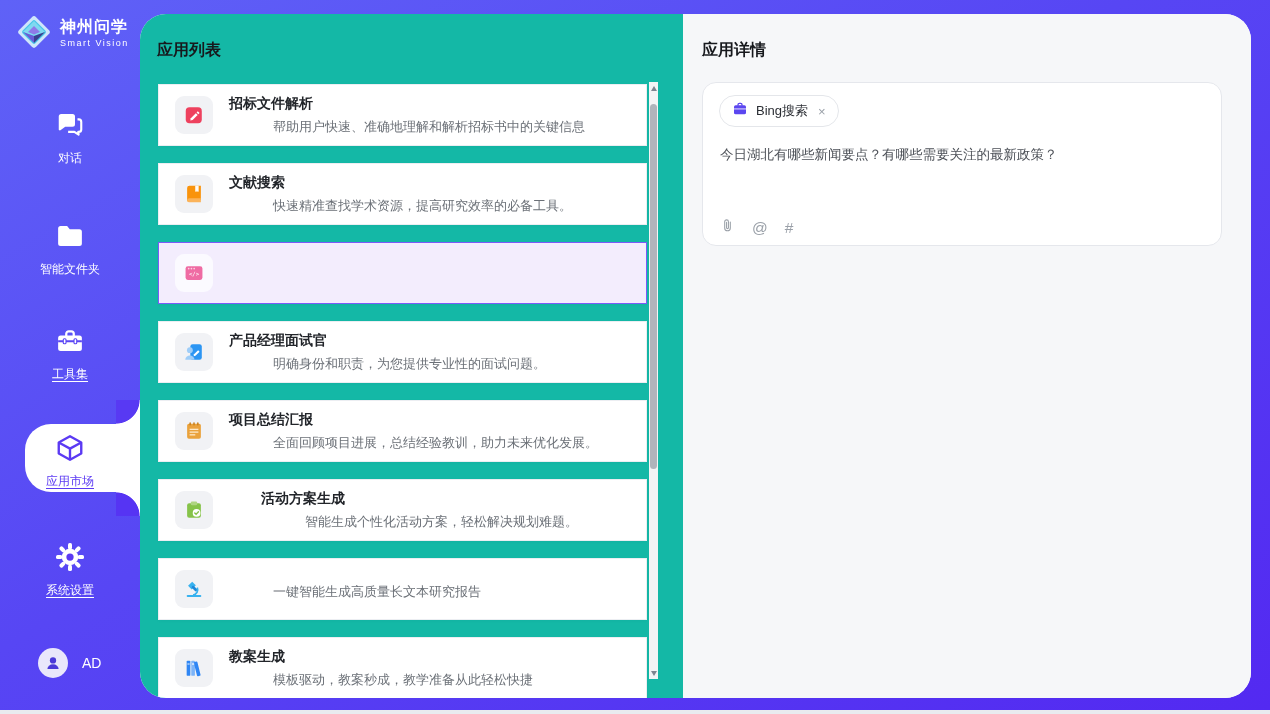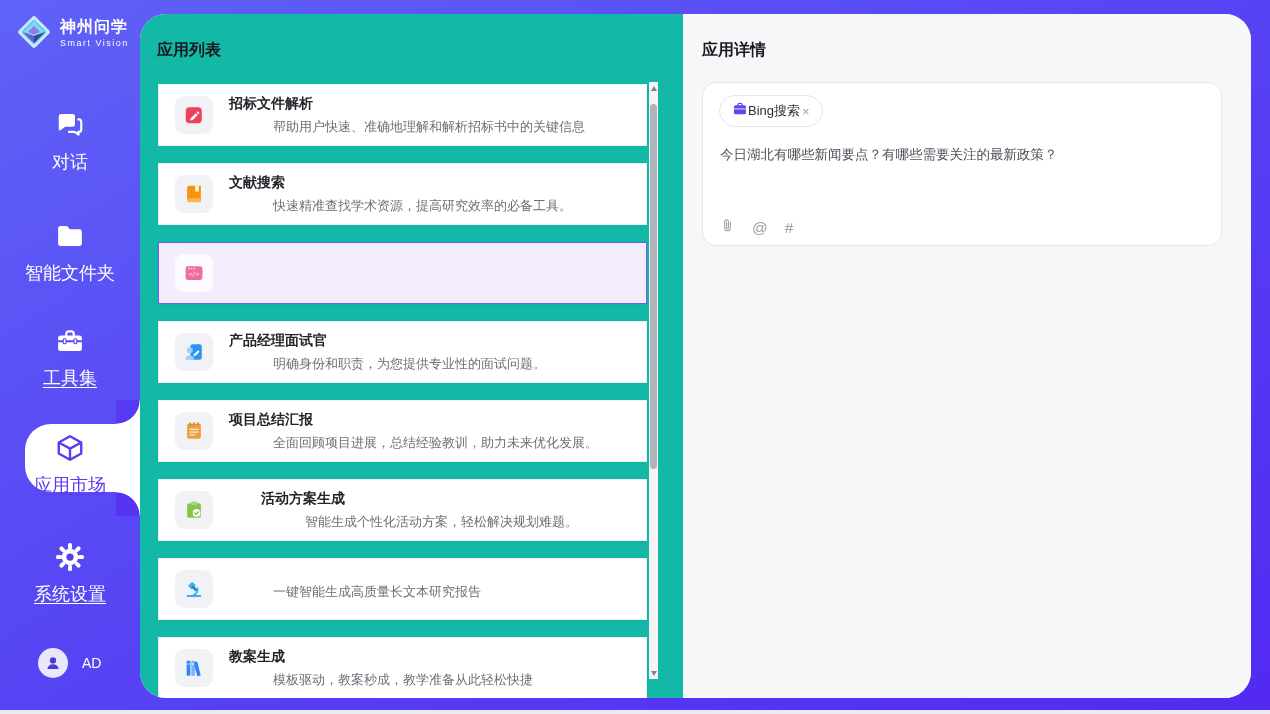--- a/index.html
+++ b/index.html
@@ -11,21 +11,21 @@
            background:linear-gradient(150deg,#5f62f7 0%,#5746f4 45%,#5329f1 100%); }
 
   
   .sidebar { position:absolute; left:0; top:0; width:140px; height:100%; }
   .logo { position:absolute; left:15px; top:13px; display:flex; align-items:center; gap:7px; }
   .logo-text { color:#fff; line-height:1.05; }
   .logo-cn { font-size:16px; font-weight:700; letter-spacing:1px; }
   .logo-en { font-size:9px; letter-spacing:1.5px; margin-top:3px; }
 
   .nav-item { position:absolute; left:0; width:140px; display:flex; flex-direction:column; align-items:center; cursor:pointer; }
-  .nav-label { color:#fff; font-size:18px; margin-top:6px;text-align:center; }
+  .nav-label { color:#fff; font-size:12px; margin-top:6px;text-align:center; }
   .nav-label.u { text-decoration:underline; text-underline-offset:3px; }
 
   .active-blob { position:absolute; left:25px; right:0; top:424px; height:68px; background:#fff; border-radius:26px 0 0 26px; }
   .blob-corner { position:absolute; right:0; width:24px; height:24px; }
   .blob-corner.top { top:400px; background:radial-gradient(circle 24px at 0 0, #5839f3 23.2px, #fff 24px); }
   .blob-corner.bot { top:492px; background:radial-gradient(circle 24px at 0 100%, #5634f3 23.2px, #fff 24px); }
   .nav-item.active { z-index:2; }
   .nav-item.active .nav-label { color:#5b3af3; }
 
   .user-row { position:absolute; left:38px; top:648px; display:flex; align-items:center; gap:14px; cursor:pointer; }
@@ -56,21 +56,21 @@
   .sbar .arr { position:absolute; left:0; width:9px; height:12px; display:flex; align-items:center; justify-content:center; cursor:pointer; }
   .tri-up { width:0; height:0; border-left:3.5px solid transparent; border-right:3.5px solid transparent; border-bottom:5px solid #7f8590; }
   .tri-dn { width:0; height:0; border-left:3.5px solid transparent; border-right:3.5px solid transparent; border-top:5px solid #7f8590; }
   .sthumb { position:absolute; left:1px; top:22px; width:7px; height:365px; background:#b0b4bb; border-radius:4px; cursor:pointer; }
 
   
   .panel-right { position:absolute; left:543px; top:0; right:0; height:100%; background:#f6f7f9; }
   .detail-title { position:absolute; left:19px; top:26px; font-size:16px; font-weight:700; color:#17191d; }
   .detail-card { position:absolute; left:19px; top:68px; width:520px; height:164px; background:#fff;
                  border:1px solid #e5e7ec; border-radius:14px; }
-  .tool-tag { position:absolute; left:16px; top:12px; height:32px; display:inline-flex; align-items:center; 
+  .tool-tag { position:absolute; left:16px; top:12px; height:32px; display:inline-flex; align-items:center; gap:8px;
               padding:0 12px; border:1px solid #e4e6ea; border-radius:16px; background:#fff; cursor:default; }
   .tool-tag .tlabel { font-size:13px; color:#2a2d33; }
   .tag-x { font-size:13px; color:#9aa0a8; margin-left:2px; cursor:pointer; line-height:1; }
   .prompt { position:absolute; left:17px; top:62px; right:20px; font-size:13.5px; color:#4c5057; line-height:1.5; cursor:text; }
   .input-tools { position:absolute; left:17px; top:134px; display:flex; align-items:center; gap:17px; }
   .glyph-ic { font-size:15.5px; color:#9aa0a8; cursor:pointer; }
 </style>
 </head>
 <body>
 

